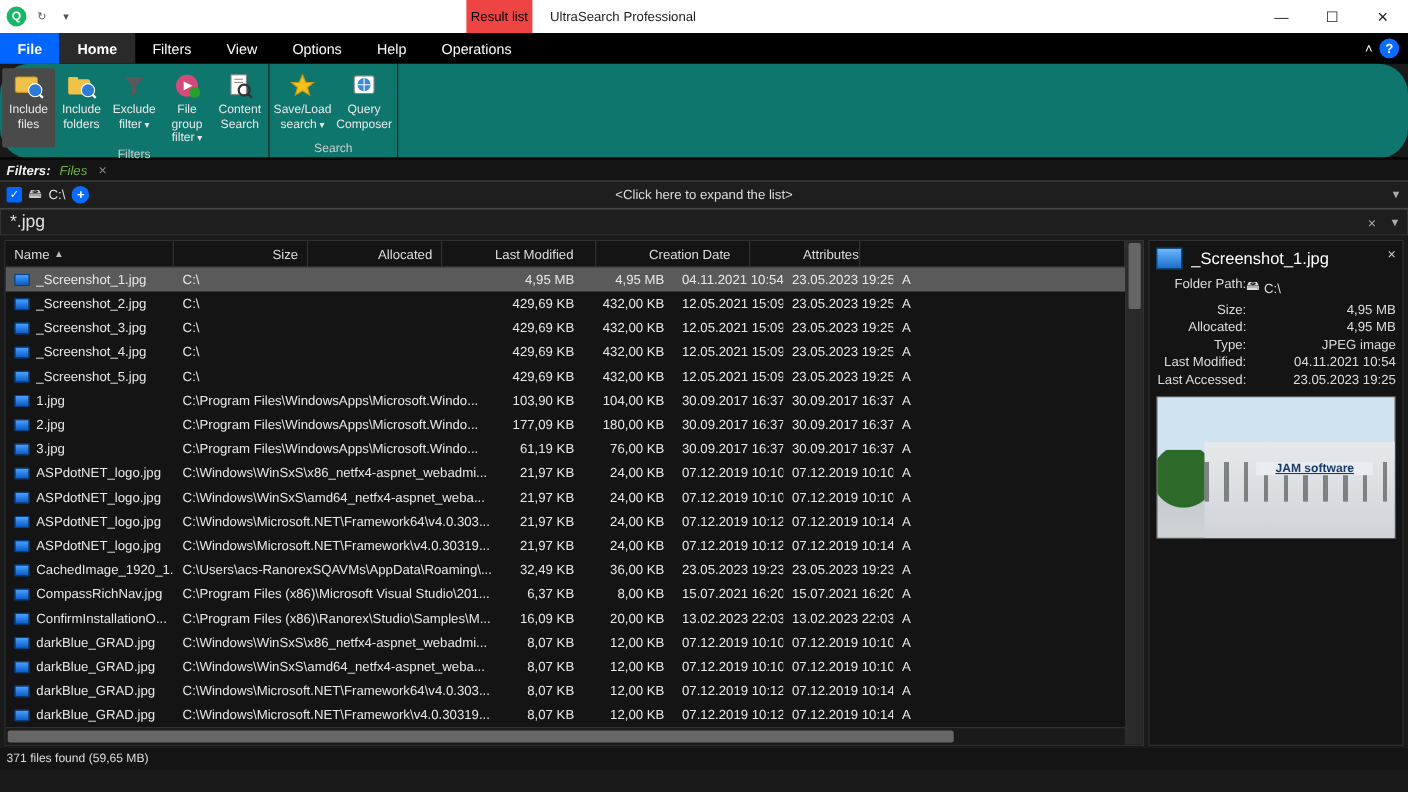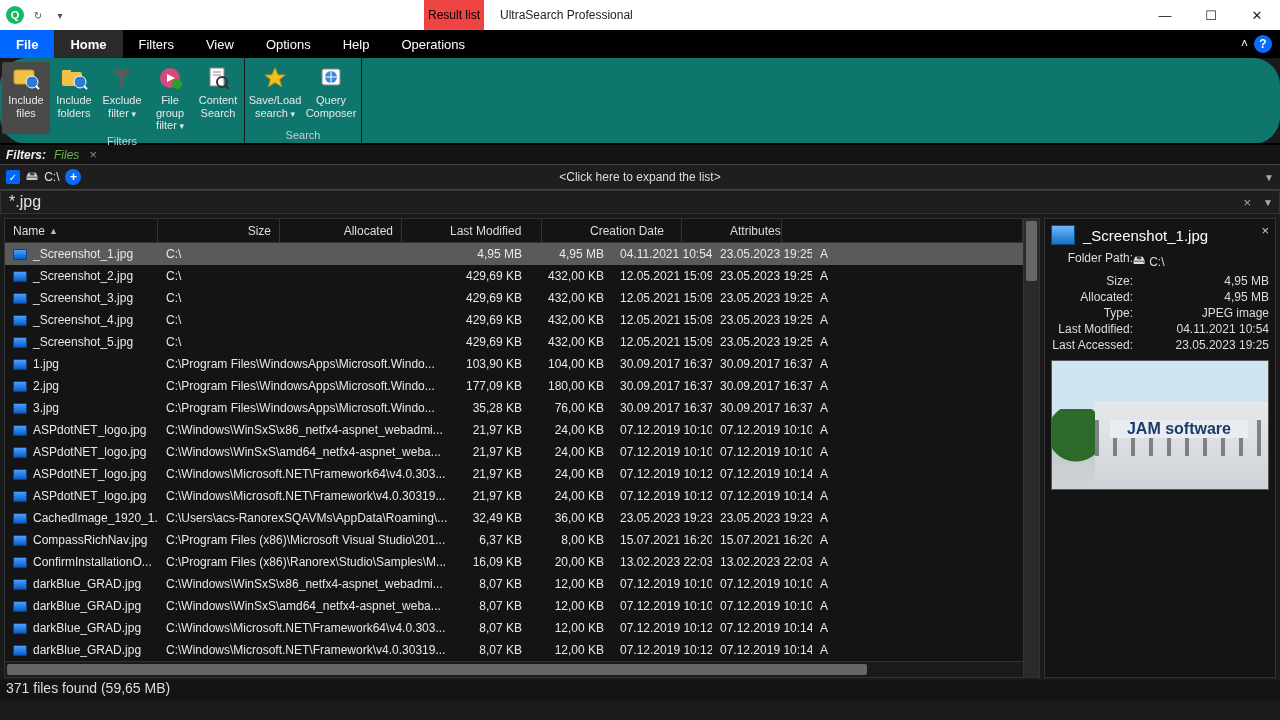--- a/index.html
+++ b/index.html
@@ -94,25 +94,25 @@
 .preview .head { display: flex; align-items: center; gap: 8px; margin-bottom: 6px; }
 .preview .head .thumbico { width: 24px; height: 20px; background: linear-gradient(#6bb7ff,#1a6ec7); border: 1px solid #0a4a80; }
 .preview .head .fname { font-size: 15px; color: #fff; }
 .preview .kv { display: flex; margin: 2px 0; text-align: right; }
 .preview .kv .k { width: 82px; }
 .preview .kv .v { flex: 1; }
 .preview .kv .drv { display: flex; align-items: center; gap: 4px; }
 .preview .img { margin-top: 8px; width: 100%; height: 130px; background: linear-gradient(#cfe3f0 0%, #cfe3f0 45%, #b8c4c8 45%, #d0d4d6 100%); border: 1px solid #555; position: relative; overflow: hidden; }
 .preview .img .bldg { position: absolute; left: 20%; right: 0; top: 32%; bottom: 0; background: linear-gradient(#e6e9ec 0%, #cfd3d7 100%); }
 .preview .img .bldg::before { content: ""; position: absolute; left: 0; right: 0; top: 18px; height: 36px; background: repeating-linear-gradient(90deg, #333 0 4px, transparent 4px 18px); opacity: .55; }
-.preview .img .logo { position: absolute; right: 20px; top: 46%; font-size: 16px; color: #1a3a6a; font-weight: bold; background: #e9edf1; padding: 0 17px; }
+.preview .img .logo { position: absolute; right: 20px; top: 46%; font-size: 11px; color: #1a3a6a; font-weight: bold; background: #e9edf1; padding: 0 17px; text-decoration: underline; }
 .preview .img .tree { position: absolute; left: 0; bottom: 0; width: 60px; height: 80px; background: radial-gradient(circle at 40% 30%, #2d6a2a 0 28px, transparent 29px); }
 
 
-.status { height: 20px; background: #141414; font-size: 14px; color: #ddd; display: flex; padding: 0 6px; }
+.status { height: 20px; background: #141414; font-size: 11px; color: #ddd; display: flex; align-items: center; padding: 0 6px; }
 </style>
 </head>
 <body>
 
 <div class="titlebar">
   <div class="left">
     <div class="app-ico">Q</div>
     <div class="qat-mini">↻</div>
     <div class="qat-mini">▾</div>
   </div>
@@ -354,21 +354,21 @@
             <div class="td col-cre">30.09.2017 16:37</div>
             <div class="td col-attr">A</div>
             <div class="td col-extra"></div>
           </div>
           <div class="tr">
             <div class="td name col-name">
               <span class="fico"></span>
               <span>3.jpg</span>
             </div>
             <div class="td col-path">C:\Program Files\WindowsApps\Microsoft.Windo...</div>
-            <div class="td r col-size">35,28 KB</div>
+            <div class="td r col-size">61,19 KB</div>
             <div class="td r col-alloc">76,00 KB</div>
             <div class="td col-mod">30.09.2017 16:37</div>
             <div class="td col-cre">30.09.2017 16:37</div>
             <div class="td col-attr">A</div>
             <div class="td col-extra"></div>
           </div>
           <div class="tr">
             <div class="td name col-name">
               <span class="fico"></span>
               <span>ASPdotNET_logo.jpg</span>

